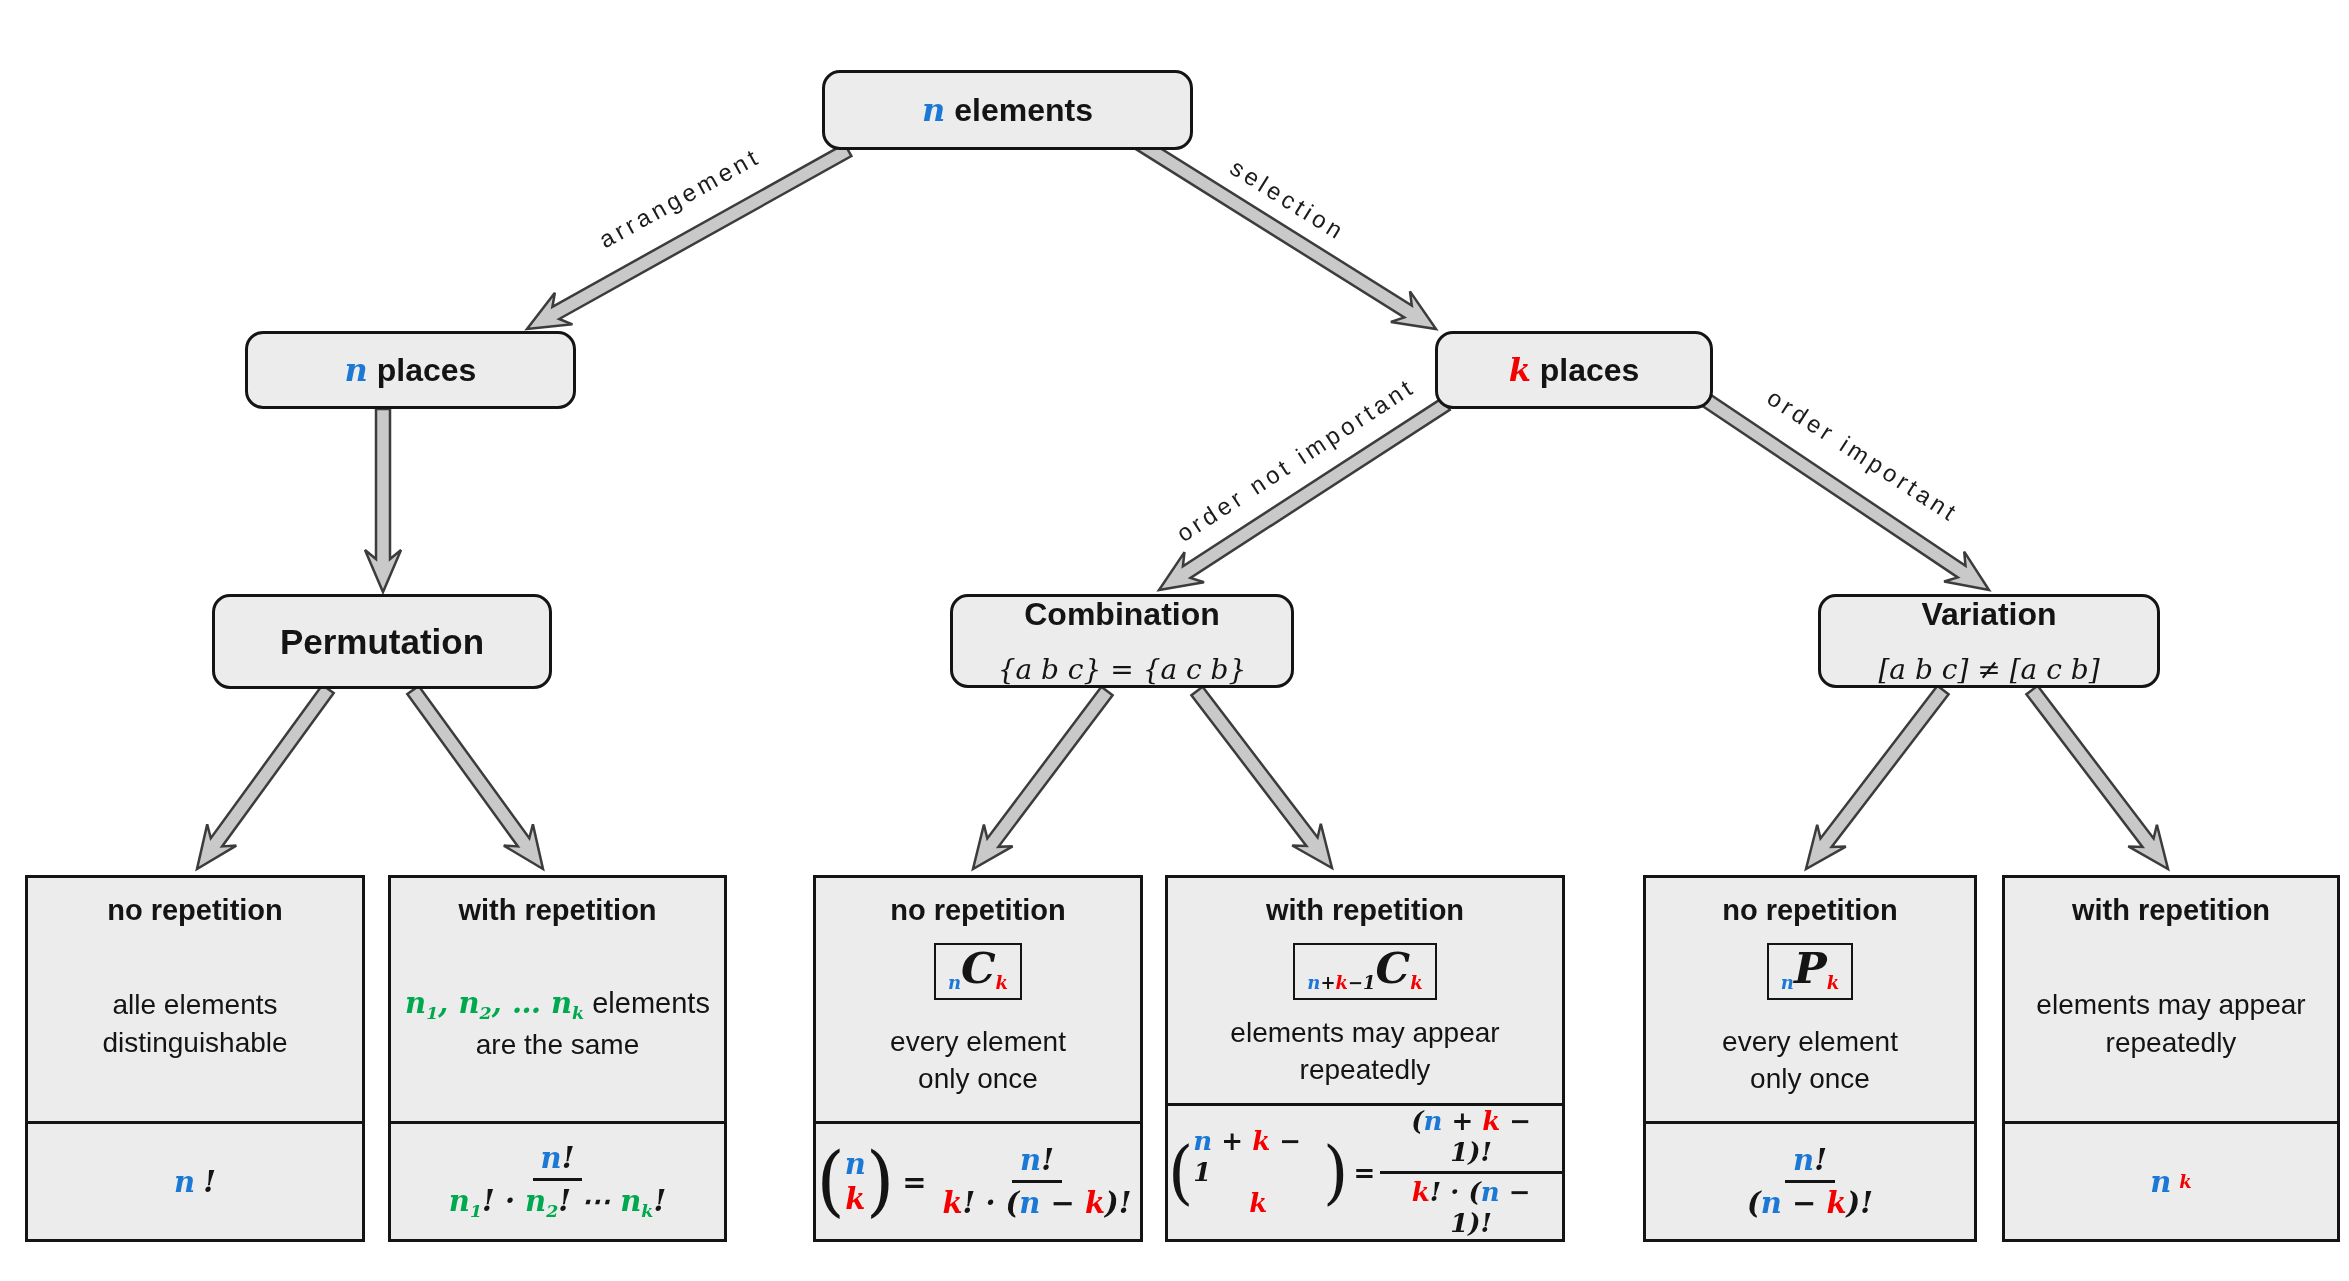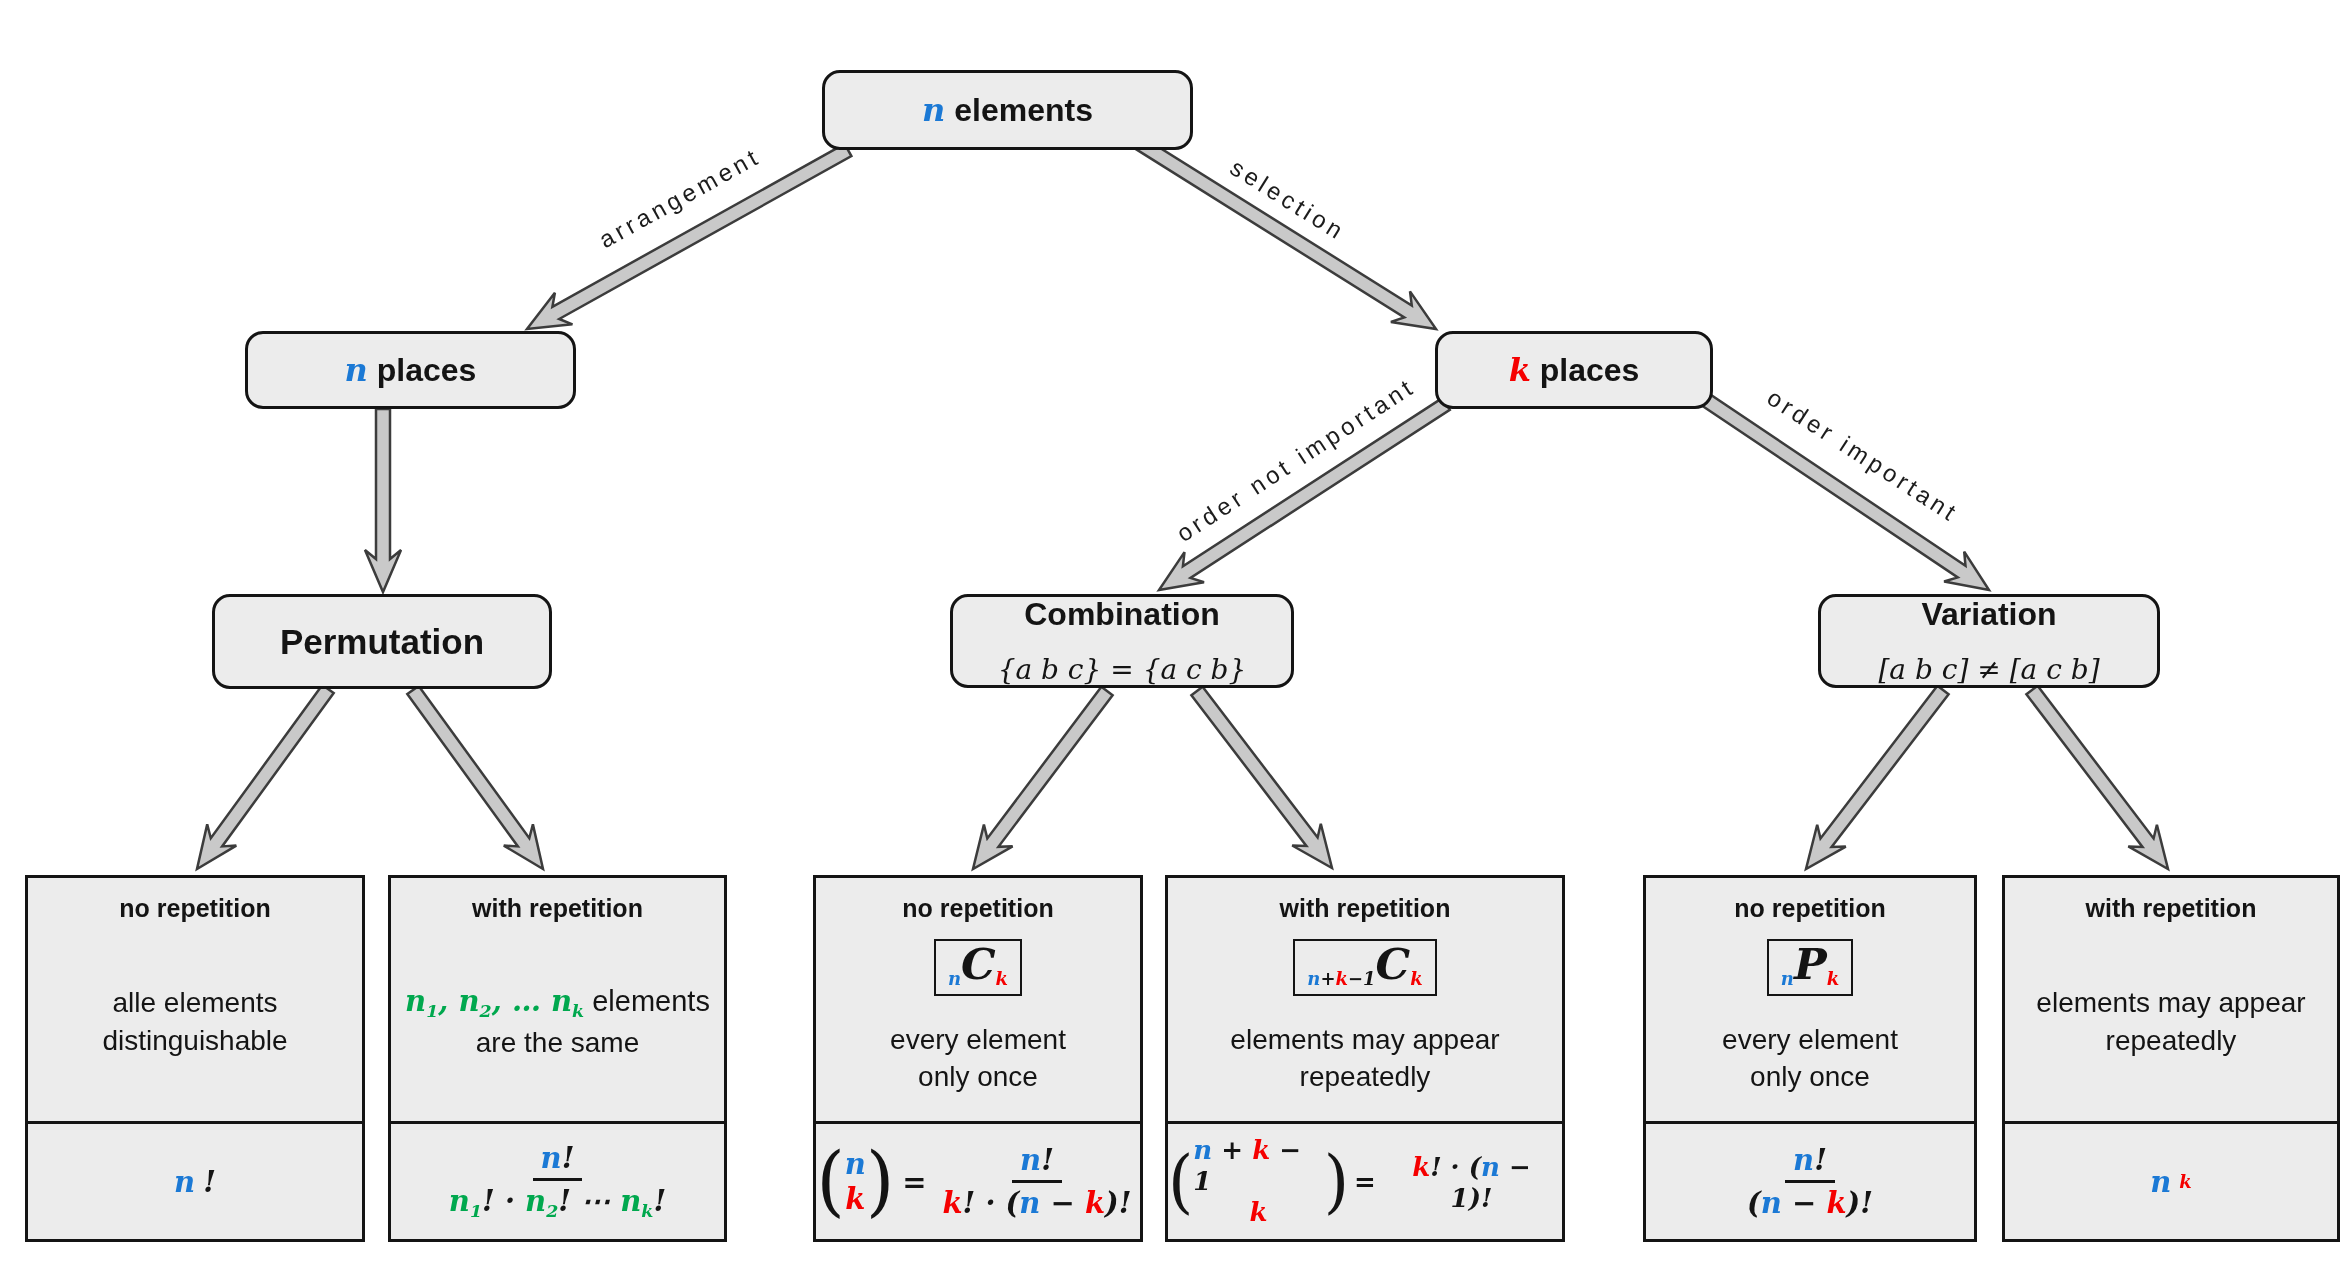--- a/index.html
+++ b/index.html
@@ -31,21 +31,21 @@
   
   .edge-label{position:absolute;font-size:24px;letter-spacing:4px;color:#1c1c1c;
               text-align:center;white-space:nowrap;}
 
   
   .leaf{position:absolute;top:875px;height:367px;background:var(--box-bg);
         border:3.5px solid var(--box-border);box-sizing:border-box;
         display:flex;flex-direction:column;}
   .leaf-top{height:243px;display:flex;flex-direction:column;align-items:center;
             padding-top:16px;box-sizing:border-box;}
-  .leaf-title{font-size:25px;font-weight:bold;}
+  .leaf-title{font-size:29px;font-weight:bold;}
   .symbox{border:2.5px solid #141414;padding:1px 12px 3px;margin-top:16px;font-size:30px;
           display:inline-block;line-height:1.25;}
   .leaf-desc{flex:1;display:flex;flex-direction:column;justify-content:center;
              text-align:center;font-size:28px;line-height:1.35;}
   .leaf-bottom{flex:1;border-top:3.5px solid var(--box-border);
                display:flex;align-items:center;justify-content:center;}
   .formula{display:flex;align-items:center;justify-content:center;gap:8px;font-size:29px;}
   .formula.small{font-size:26px;gap:5px;}
   .frac{display:inline-flex;flex-direction:column;align-items:center;vertical-align:middle;}
   .frac .num{padding:0 8px 3px;border-bottom:3px solid #141414;text-align:center;}
@@ -182,20 +182,21 @@
         <span class="binom">
           <span class="paren">(</span>
           <span class="col">
             <span><span class="m b">n</span><span class="m k"> + </span><span class="m r">k</span><span class="m k"> − 1</span></span>
             <span><span class="m r">k</span></span>
           </span>
           <span class="paren">)</span>
         </span>
         <span class="eq">=</span>
         <span class="frac">
+          <span class="num"><span class="m k">(</span><span class="m b">n</span><span class="m k"> + </span><span class="m r">k</span><span class="m k"> − 1)!</span></span>
           <span class="den"><span class="m r">k</span><span class="m k">! · (</span><span class="m b">n</span><span class="m k"> − 1)!</span></span>
         </span>
       </div>
     </div>
   </div>
 
   <div class="leaf" style="left:1643px;width:334px;">
     <div class="leaf-top">
       <div class="leaf-title">no repetition</div>
       <div class="symbox"><span class="m b sub">n</span><span class="m k bigC">P</span><span class="m r sub">k</span></div>

